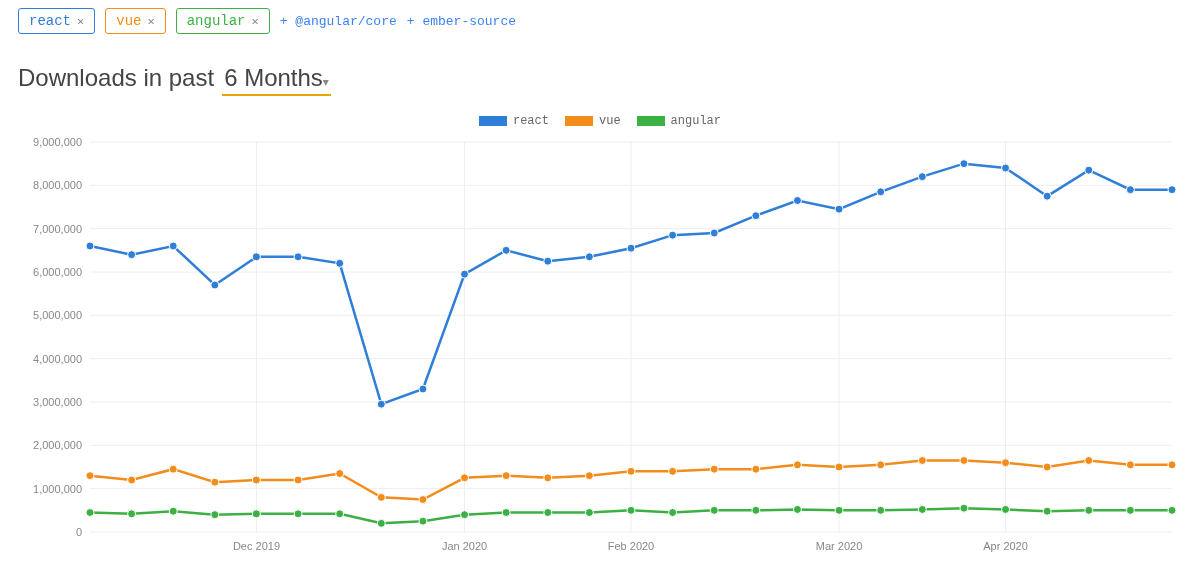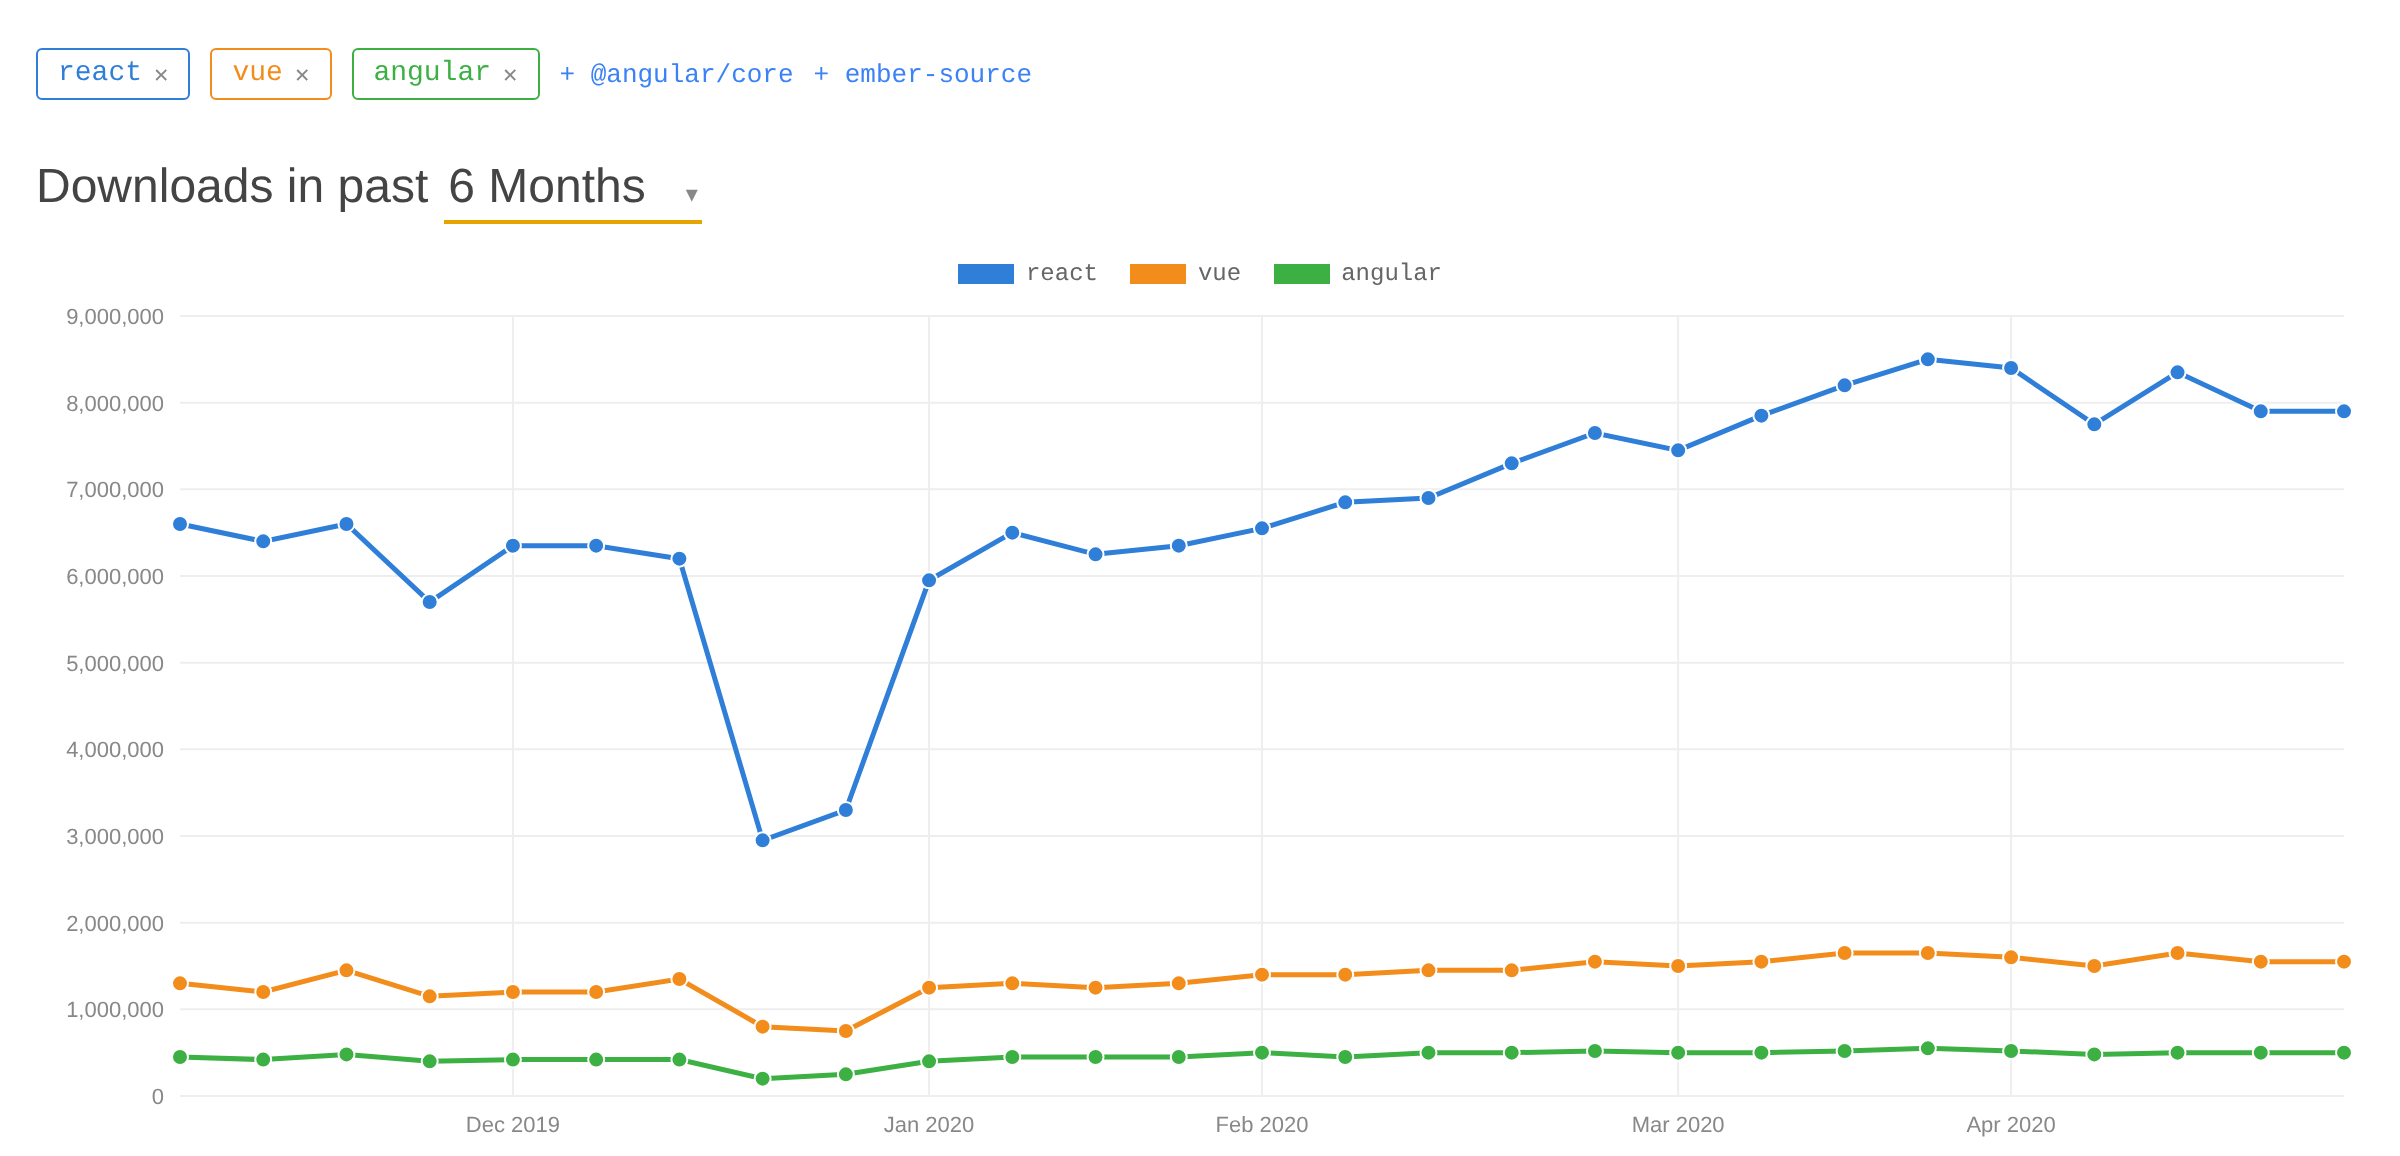--- a/index.html
+++ b/index.html
@@ -1,22 +1,22 @@
 <!DOCTYPE html>
 <html><head>
 <meta charset="utf-8">
 <style>
   html,body{margin:0;padding:0;font-family:-apple-system,BlinkMacSystemFont,"Segoe UI",Helvetica,Arial,sans-serif;color:#333;background:#fff;}
-  .page{width:1200px;height:578px;position:relative;box-sizing:border-box;padding:24px 18px;}
+  .page{width:1200px;height:578px;position:relative;box-sizing:border-box;padding:8px 18px;}
   .tag-row{display:flex;align-items:center;gap:10px;margin-bottom:30px;}
   .tag{display:inline-flex;align-items:center;gap:6px;padding:4px 10px;border:1.5px solid;border-radius:3px;font-family:"Courier New",monospace;font-size:14px;cursor:pointer;}
   .tag .x{font-size:12px;color:#888;cursor:pointer;}
   .sugg{font-family:"Courier New",monospace;font-size:13px;color:#3b82f6;cursor:pointer;}
   .title-row{display:flex;align-items:baseline;gap:8px;font-size:24px;color:#444;margin-bottom:18px;text-align:center;}
-  .dropdown{display:inline-flex;align-items:baseline;gap:20px;border-bottom:2px solid #e6a400;padding:0 2px 2px 2px;cursor:pointer;}
+  .dropdown{display:inline-flex;align-items:baseline;gap:0;border-bottom:2px solid #e6a400;padding:0 2px 2px 2px;cursor:pointer;}
   .dd-caret{font-size:12px;color:#888;}
   .chart-wrap{position:relative;width:1164px;height:448px;}
   .legend{position:absolute;top:0;left:0;right:0;display:flex;justify-content:center;align-items:center;gap:16px;font-family:"Courier New",monospace;font-size:12px;color:#666;}
   .legend .sw{display:inline-block;width:28px;height:10px;vertical-align:middle;margin-right:6px;}
   svg.chart{position:absolute;left:0;top:20px;}
   .ytick text,.xtick text{font-family:-apple-system,Arial,sans-serif;font-size:11px;fill:#888;}
   .grid line{stroke:#eee;stroke-width:1;}
   .series path.line{fill:none;stroke-width:2.5;}
   .series circle{stroke:#fff;stroke-width:1;}
 </style>

